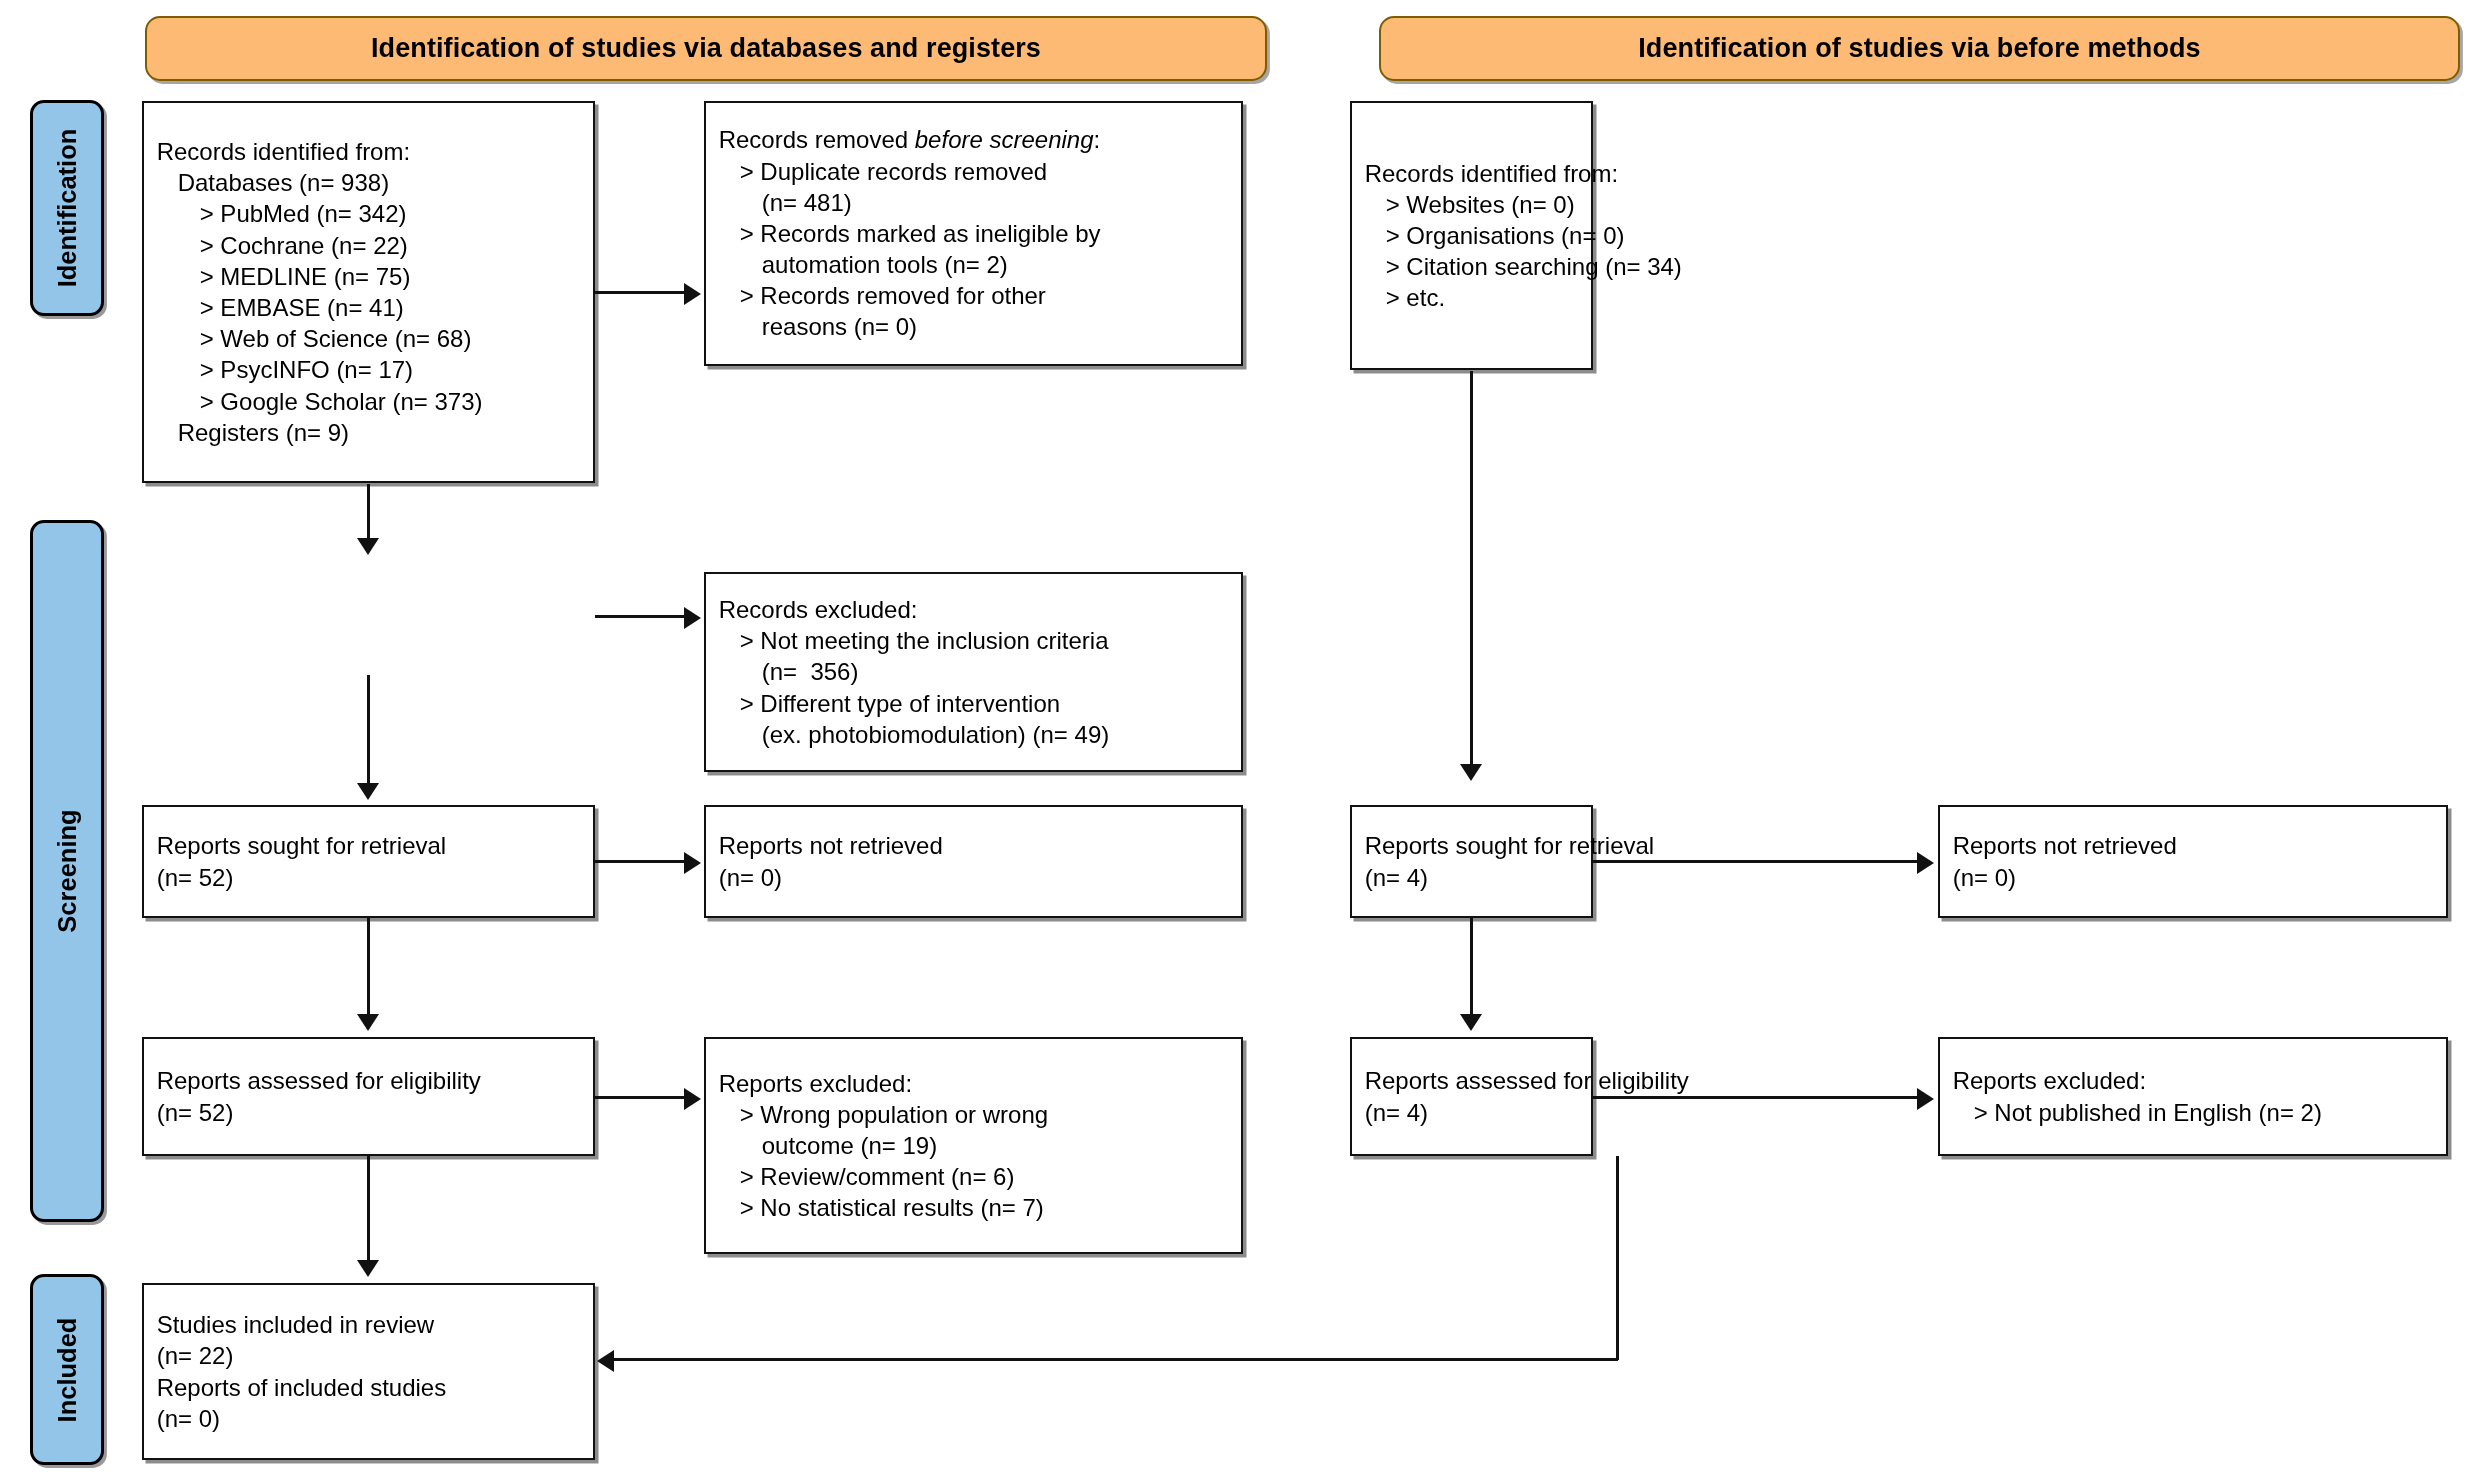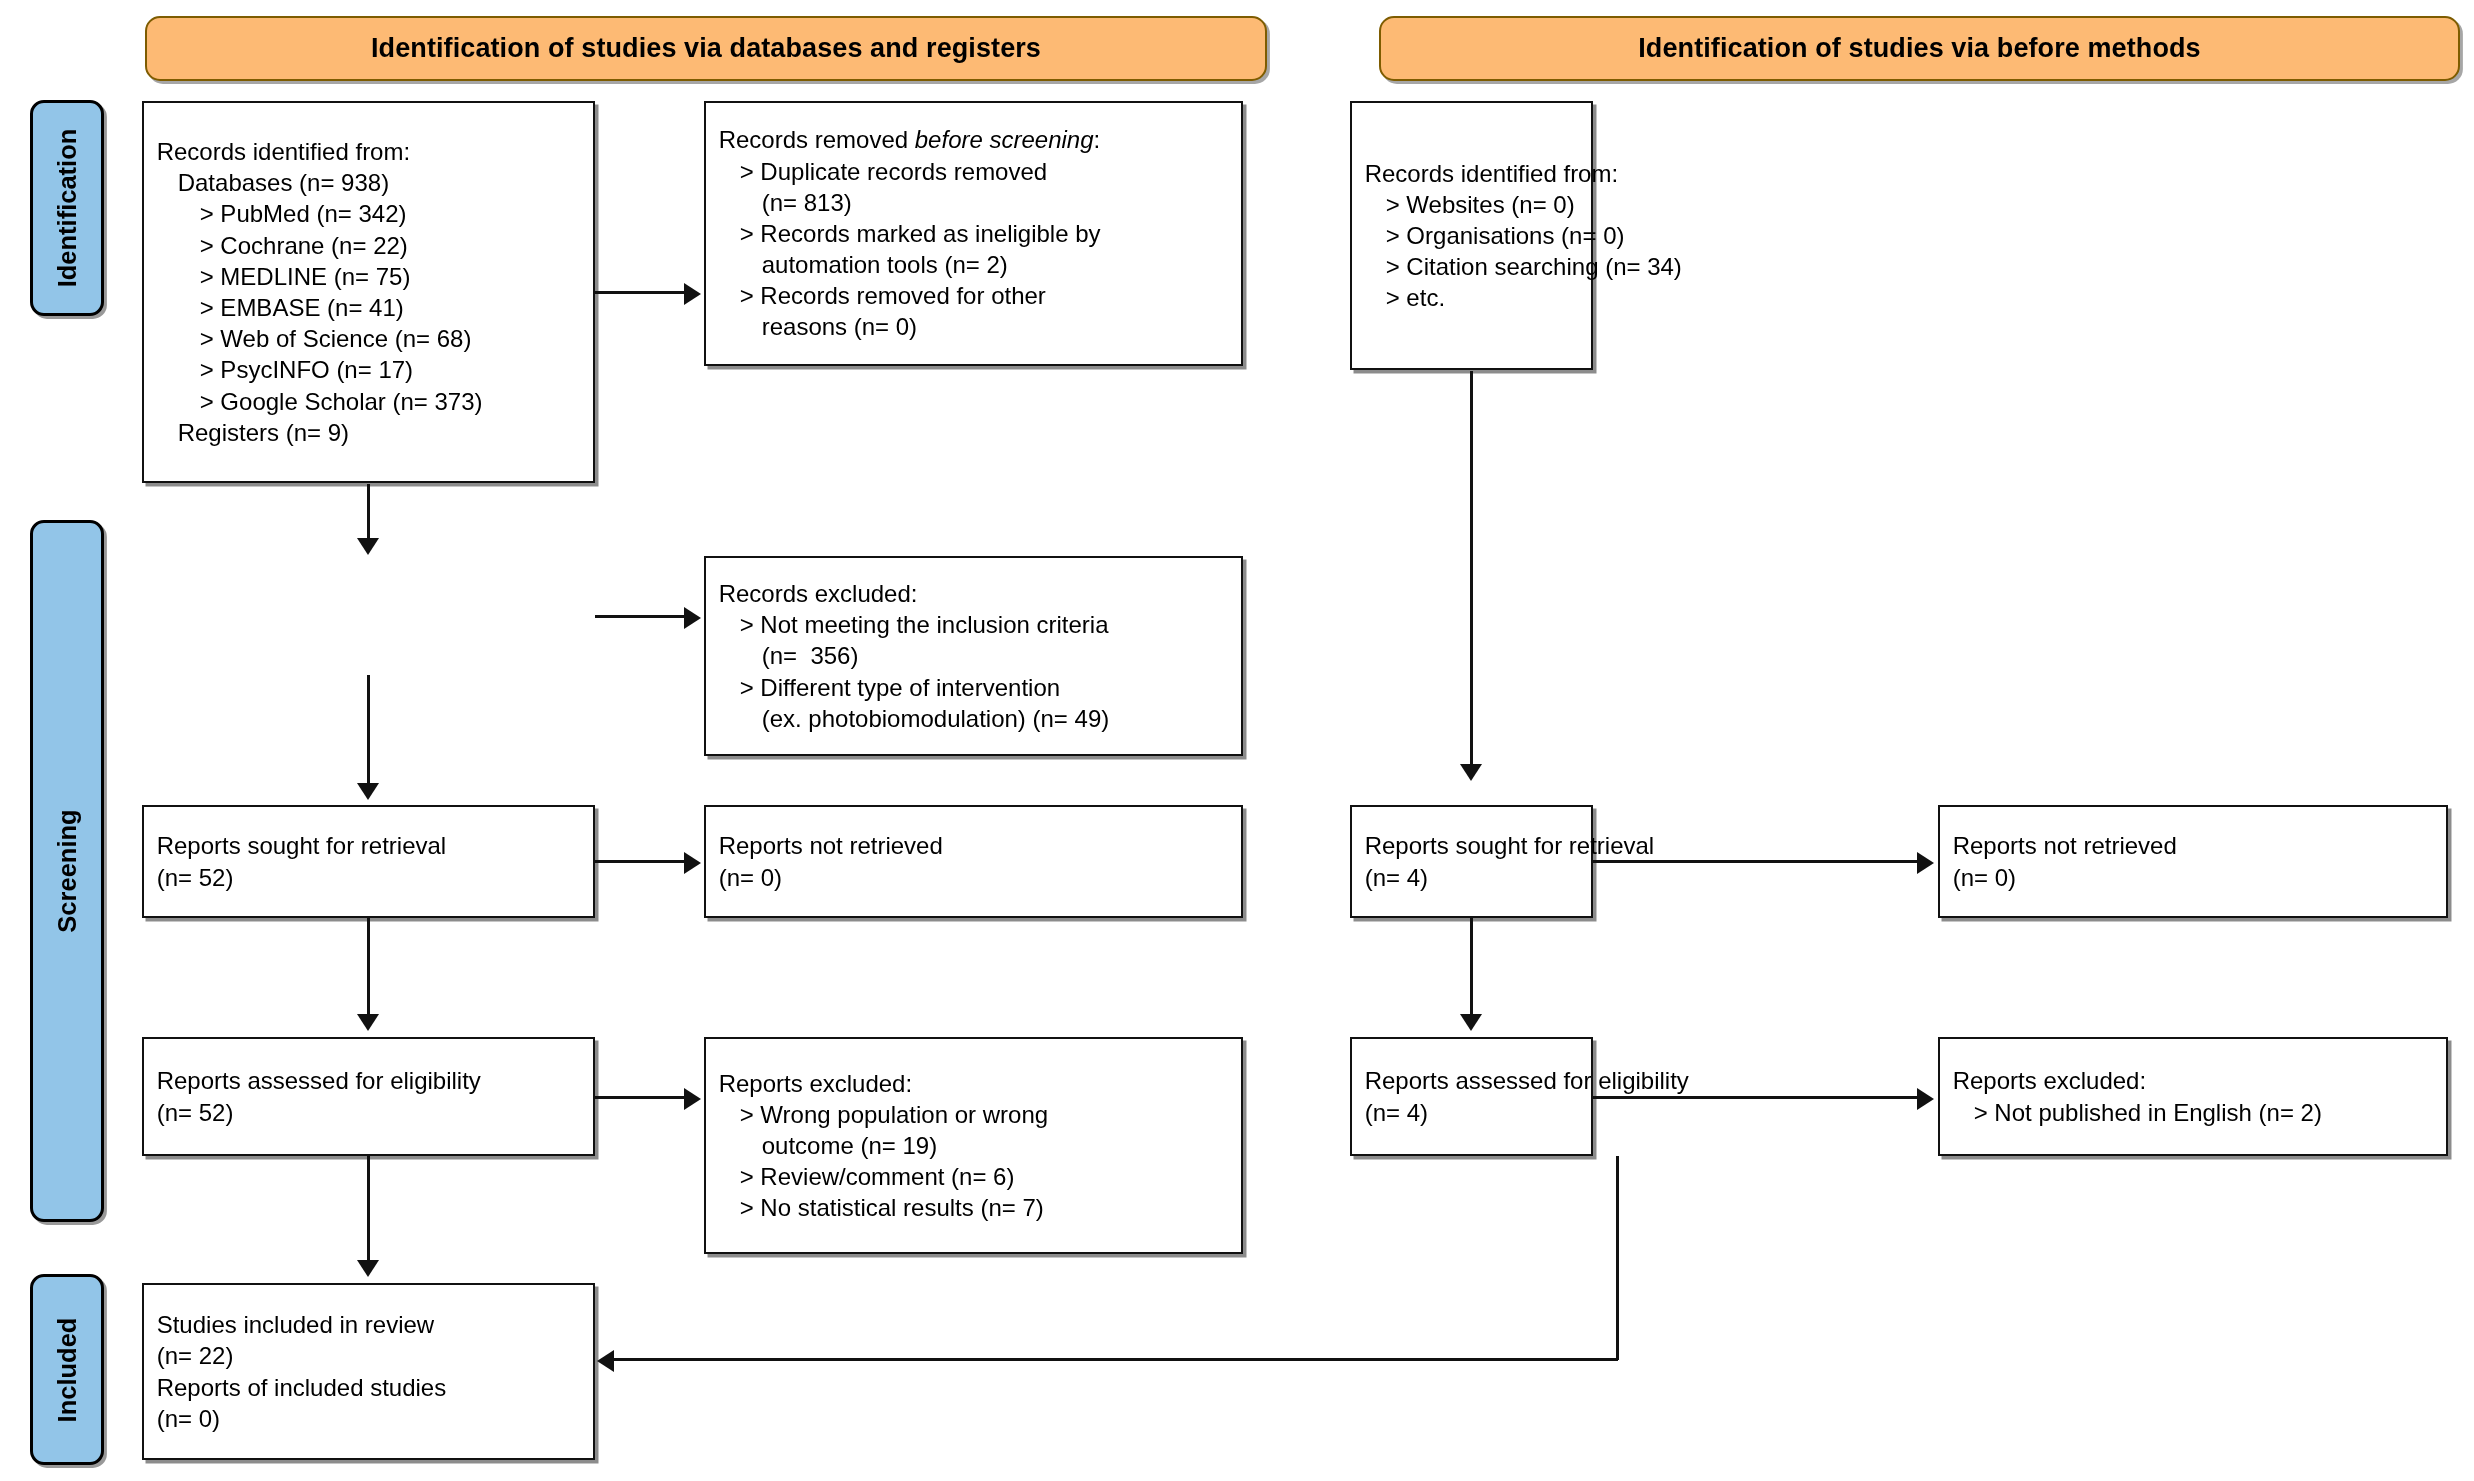--- a/index.html
+++ b/index.html
@@ -73,29 +73,29 @@
     <div class="ln i2">&gt; EMBASE (n= 41)</div>
     <div class="ln i2">&gt; Web of Science (n= 68)</div>
     <div class="ln i2">&gt; PsycINFO (n= 17)</div>
     <div class="ln i2">&gt; Google Scholar (n= 373)</div>
     <div class="ln i1">Registers (n= 9)</div>
   </div>
 
   <div class="node" style="left:704px;top:101px;width:539px;height:265px;">
     <div class="ln"><span>Records removed </span><em>before screening</em><span>:</span></div>
     <div class="ln i1">&gt; Duplicate records removed</div>
-    <div class="ln i2">(n= 813)</div>
+    <div class="ln i2">(n= 481)</div>
     <div class="ln i1">&gt; Records marked as ineligible by</div>
     <div class="ln i2">automation tools (n= 2)</div>
     <div class="ln i1">&gt; Records removed for other</div>
     <div class="ln i2">reasons (n= 0)</div>
   </div>
 
 
-  <div class="node" style="left:704px;top:556px;width:539px;height:200px;">
+  <div class="node" style="left:704px;top:572px;width:539px;height:200px;">
     <div class="ln">Records excluded:</div>
     <div class="ln i1">&gt; Not meeting the inclusion criteria</div>
     <div class="ln i2">(n=  356)</div>
     <div class="ln i1">&gt; Different type of intervention</div>
     <div class="ln i2">(ex. photobiomodulation) (n= 49)</div>
   </div>
 
   <div class="node" style="left:142px;top:805px;width:453px;height:113px;">
     <div class="ln">Reports sought for retrieval</div>
     <div class="ln">(n= 52)</div>

